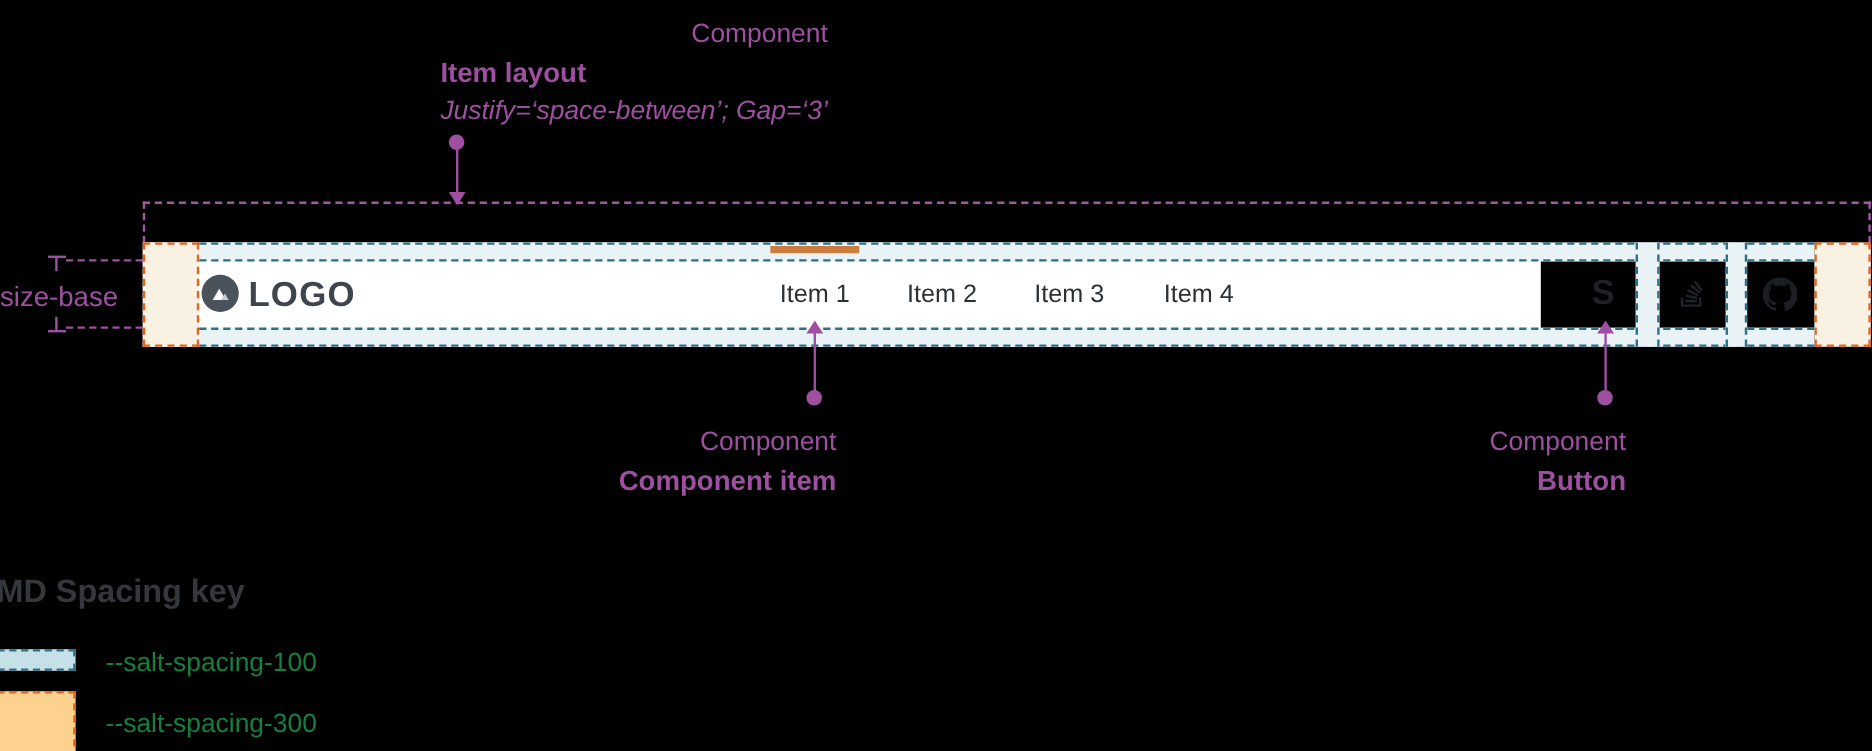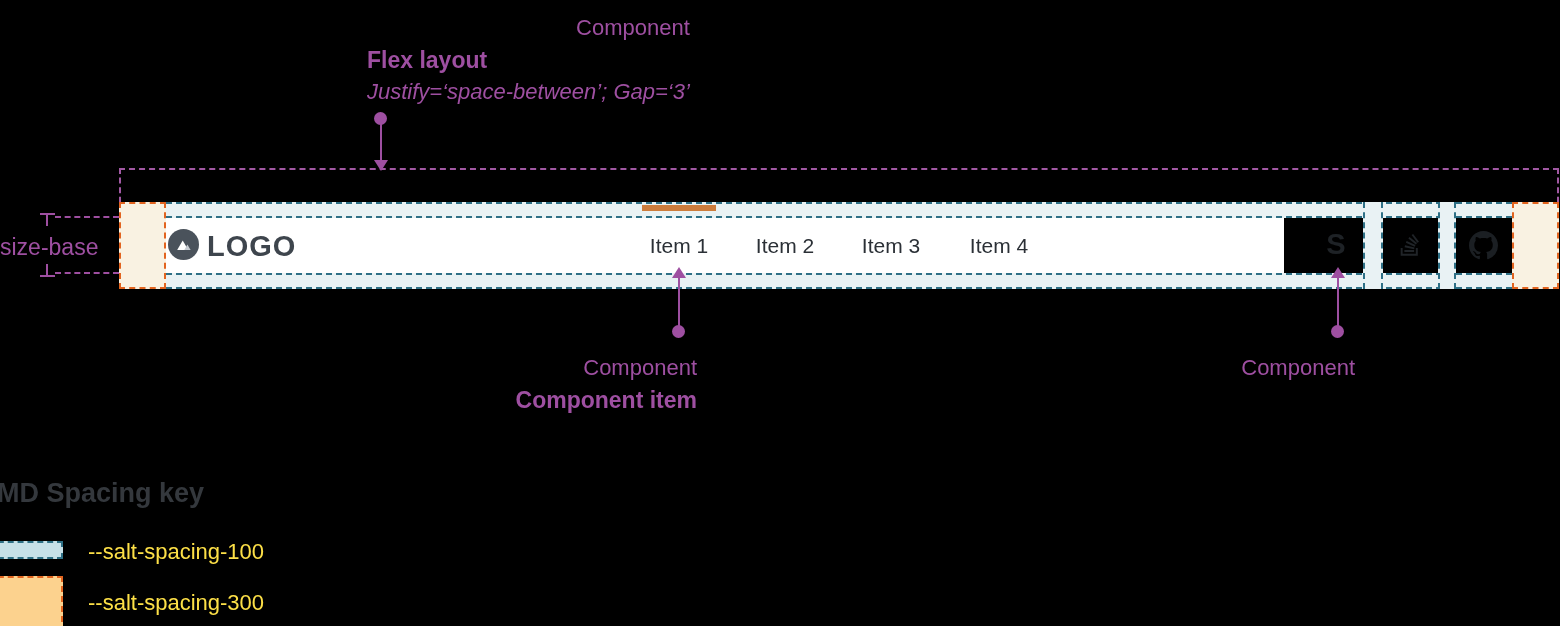--- a/index.html
+++ b/index.html
@@ -76,30 +76,30 @@
   .s-glyph{ font-size:29px; font-weight:600; color:#1e2226; }
 
   
   .key-title{ position:absolute; left:-3px; top:478px; font-size:27px;
     font-weight:700; color:#34383d; }
   .key-swatch{ position:absolute; left:-12px; }
   .sw-100{ top:541px; width:75px; height:18px; background:#c6e0e8;
     border:2px dashed #2e7086; }
   .sw-300{ top:576px; width:75px; height:56px; background:#fcd28e;
     border:2px dashed #e2641f; }
-  .key-label{ position:absolute; left:88px; font-size:22px; color:#fde047; }
+  .key-label{ position:absolute; left:88px; font-size:22px; color:#15803d; }
 </style>
 </head>
 <body>
 
 <div class="stage">
 
   <div class="anno-block purple" style="left:367px; top:12px;">
     <div class="anno-kind">Component</div>
-    <div class="anno-name">Flex layout</div>
+    <div class="anno-name">Item layout</div>
     <div class="anno-props">Justify=‘space-between’; Gap=‘3’</div>
   </div>
   <div class="leader-dot" style="left:374px; top:112px; z-index:3;"></div>
   <div class="leader-line" style="left:380px; top:123px; height:39px; z-index:3;"></div>
   <div class="arrow-down" style="left:374px; top:160px; z-index:3;"></div>
 
   <div class="flex-outline"></div>
 
   <div class="sb-label" style="left:0; top:234px;">size-base</div>
   <div class="sb-dash" style="left:55px; top:216px; width:64px;"></div>
@@ -162,20 +162,21 @@
   <div class="anno-block anno-right purple" style="left:450px; top:352px; width:247px;">
     <div class="anno-kind">Component</div>
     <div class="anno-name">Component item</div>
   </div>
 
   <div class="arrow-up" style="left:1331px; top:267px; z-index:3;"></div>
   <div class="leader-line" style="left:1337px; top:277px; height:49px; z-index:3;"></div>
   <div class="leader-dot" style="left:1331px; top:325px; z-index:3;"></div>
   <div class="anno-block anno-right purple" style="left:1110px; top:352px; width:245px;">
     <div class="anno-kind">Component</div>
+    <div class="anno-name">Button</div>
   </div>
 
   <div class="key-title">MD Spacing key</div>
   <div class="key-swatch sw-100"></div>
   <div class="key-label" style="top:539px;">--salt-spacing-100</div>
   <div class="key-swatch sw-300"></div>
   <div class="key-label" style="top:590px;">--salt-spacing-300</div>
 
 </div>
 

